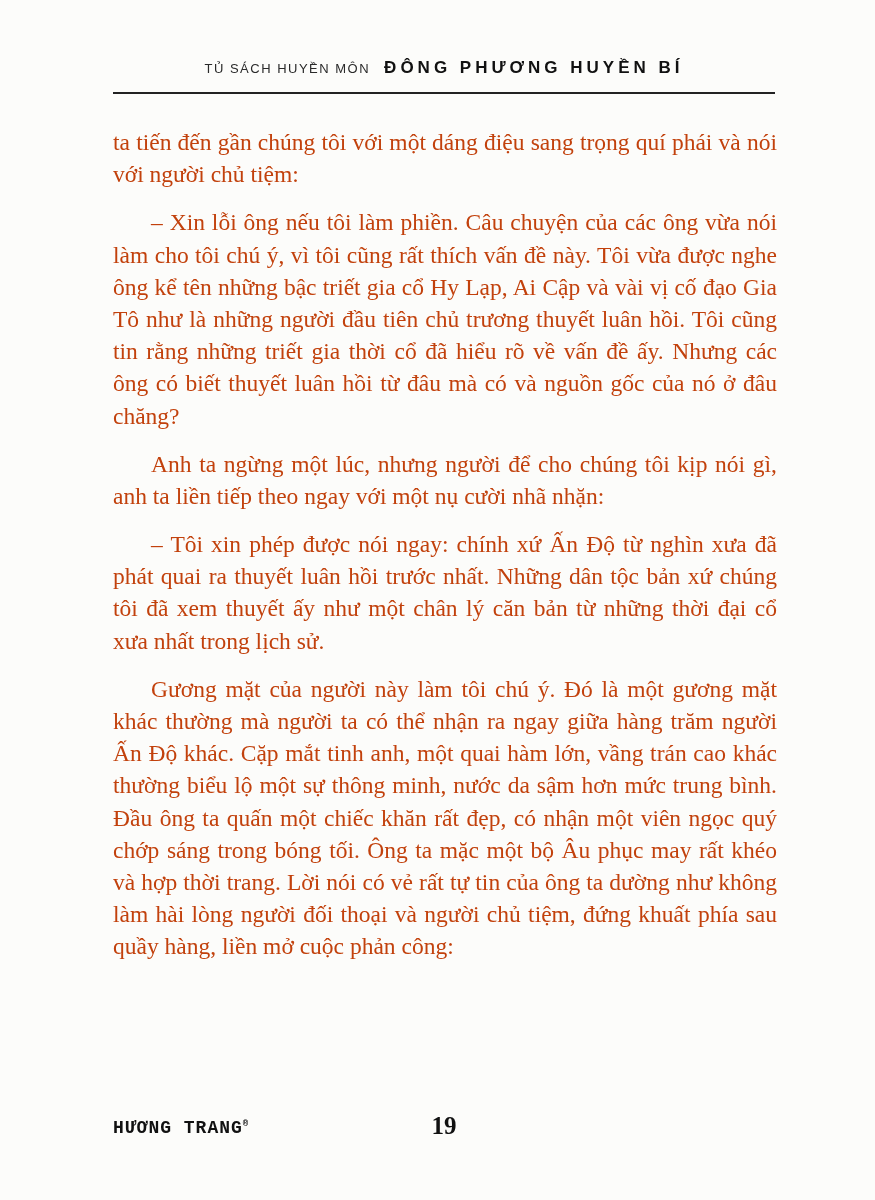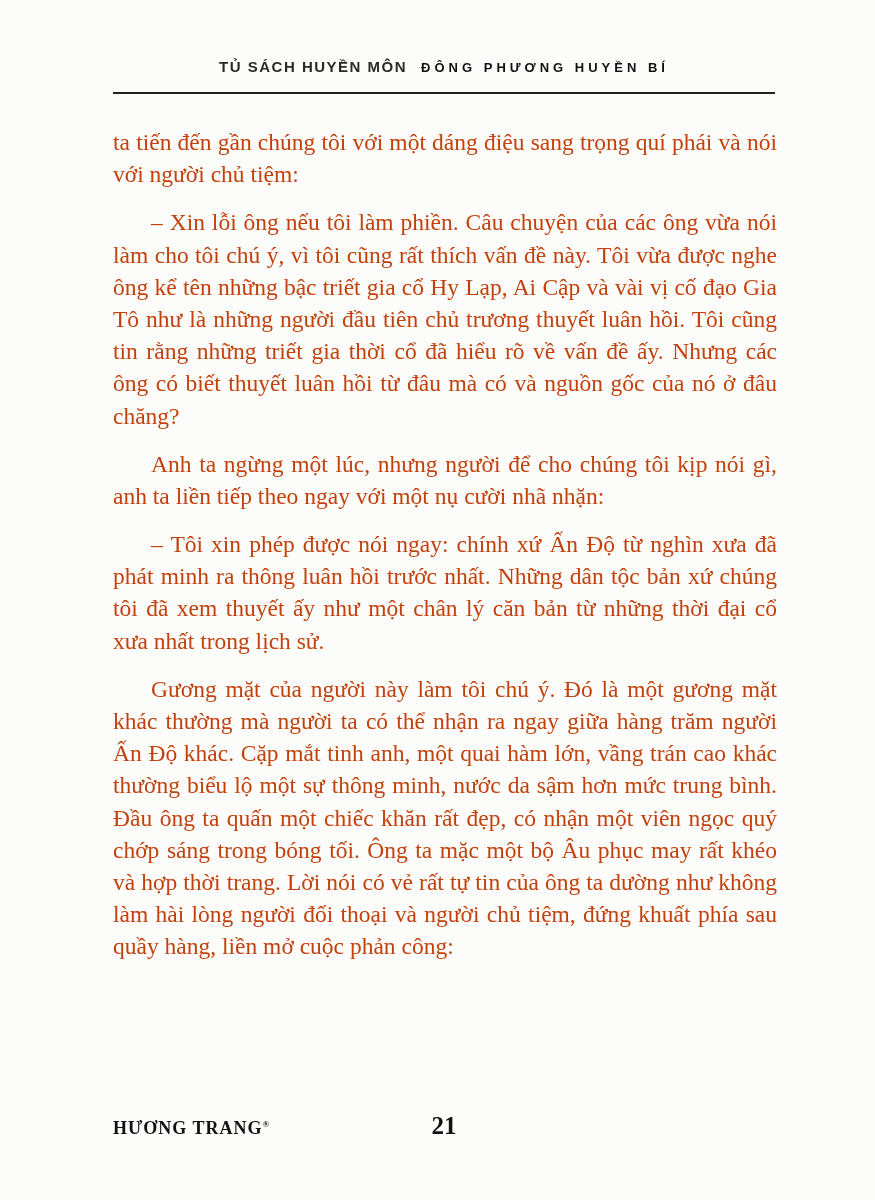--- a/index.html
+++ b/index.html
@@ -20,28 +20,28 @@
   .header {
     position: absolute;
     top: 58px;
     left: 113px;
     width: 662px;
     text-align: center;
     font-family: "Liberation Sans", sans-serif;
     white-space: nowrap;
   }
   .header .series {
-    font-size: 15px;
-    font-weight: 700;
+    font-size: 13px;
+    font-weight: 400;
     letter-spacing: 1.5px;
     color: #2a2a2a;
     margin-right: 14px;
   }
   .header .title {
-    font-size: 13px;
+    font-size: 17px;
     font-weight: 700;
     letter-spacing: 4px;
     color: #111;
   }
   .header-rule {
     position: absolute;
     top: 92px;
     left: 113px;
     width: 662px;
     height: 2px;
@@ -73,21 +73,21 @@
     position: absolute;
     top: 1112px;
     left: 113px;
     width: 662px;
     height: 40px;
   }
   .publisher {
     position: absolute;
     left: 0;
     top: 6px;
-    font-family: Liberation Serif, serif;
+    font-family: Liberation Mono, monospace;
     font-weight: 700;
     font-size: 18px;
     letter-spacing: 1px;
     color: #111;
   }
   .publisher sup {
     font-size: 9px;
     vertical-align: super;
   }
   .page-number {
@@ -109,24 +109,24 @@
 
   <div class="header">
     <span class="series">TỦ SÁCH HUYỀN MÔN</span><span class="title">ĐÔNG PHƯƠNG HUYỀN BÍ</span>
   </div>
   <div class="header-rule"></div>
 
   <div class="body-text">
     <p class="flush">ta tiến đến gần chúng tôi với một dáng điệu sang trọng quí phái và nói với người chủ tiệm:</p>
     <p class="indent">– Xin lỗi ông nếu tôi làm phiền. Câu chuyện của các ông vừa nói làm cho tôi chú ý, vì tôi cũng rất thích vấn đề này. Tôi vừa được nghe ông kể tên những bậc triết gia cổ Hy Lạp, Ai Cập và vài vị cố đạo Gia Tô như là những người đầu tiên chủ trương thuyết luân hồi. Tôi cũng tin rằng những triết gia thời cổ đã hiểu rõ về vấn đề ấy. Nhưng các ông có biết thuyết luân hồi từ đâu mà có và nguồn gốc của nó ở đâu chăng?</p>
     <p class="indent">Anh ta ngừng một lúc, nhưng người để cho chúng tôi kịp nói gì, anh ta liền tiếp theo ngay với một nụ cười nhã nhặn:</p>
-    <p class="indent">– Tôi xin phép được nói ngay: chính xứ Ấn Độ từ nghìn xưa đã phát minh ra thông luân hồi trước nhất. Những dân tộc bản xứ chúng tôi đã xem thuyết ấy như một chân lý căn bản từ những thời đại cổ xưa nhất trong lịch sử.</p>
+    <p class="indent">– Tôi xin phép được nói ngay: chính xứ Ấn Độ từ nghìn xưa đã phát quai ra thuyết luân hồi trước nhất. Những dân tộc bản xứ chúng tôi đã xem thuyết ấy như một chân lý căn bản từ những thời đại cổ xưa nhất trong lịch sử.</p>
     <p class="indent">Gương mặt của người này làm tôi chú ý. Đó là một gương mặt khác thường mà người ta có thể nhận ra ngay giữa hàng trăm người Ấn Độ khác. Cặp mắt tinh anh, một quai hàm lớn, vầng trán cao khác thường biểu lộ một sự thông minh, nước da sậm hơn mức trung bình. Đầu ông ta quấn một chiếc khăn rất đẹp, có nhận một viên ngọc quý chớp sáng trong bóng tối. Ông ta mặc một bộ Âu phục may rất khéo và hợp thời trang. Lời nói có vẻ rất tự tin của ông ta dường như không làm hài lòng người đối thoại và người chủ tiệm, đứng khuất phía sau quầy hàng, liền mở cuộc phản công:</p>
   </div>
 
   <div class="footer">
     <span class="publisher">
       <span>HƯƠNG TRANG</span><sup>®</sup>
     </span>
-    <span class="page-number">21</span>
+    <span class="page-number">19</span>
   </div>
 
 </div>
 
 </body></html>

